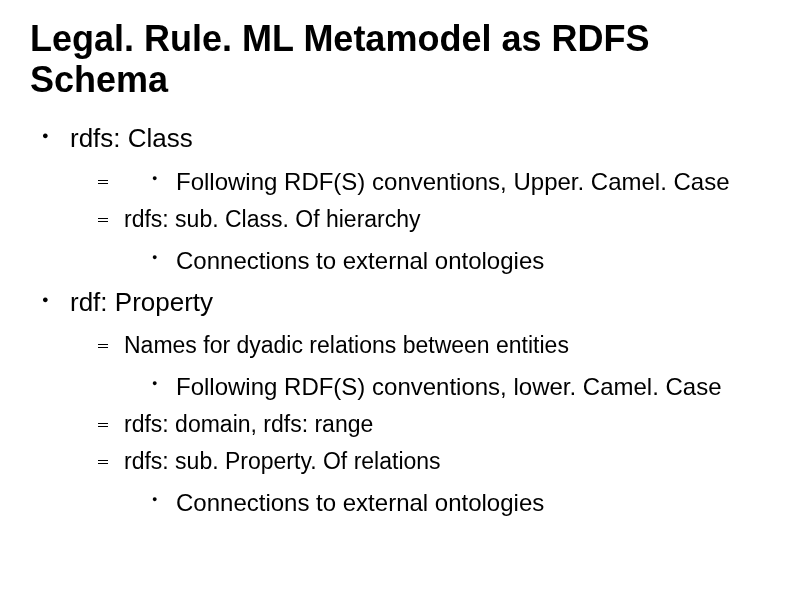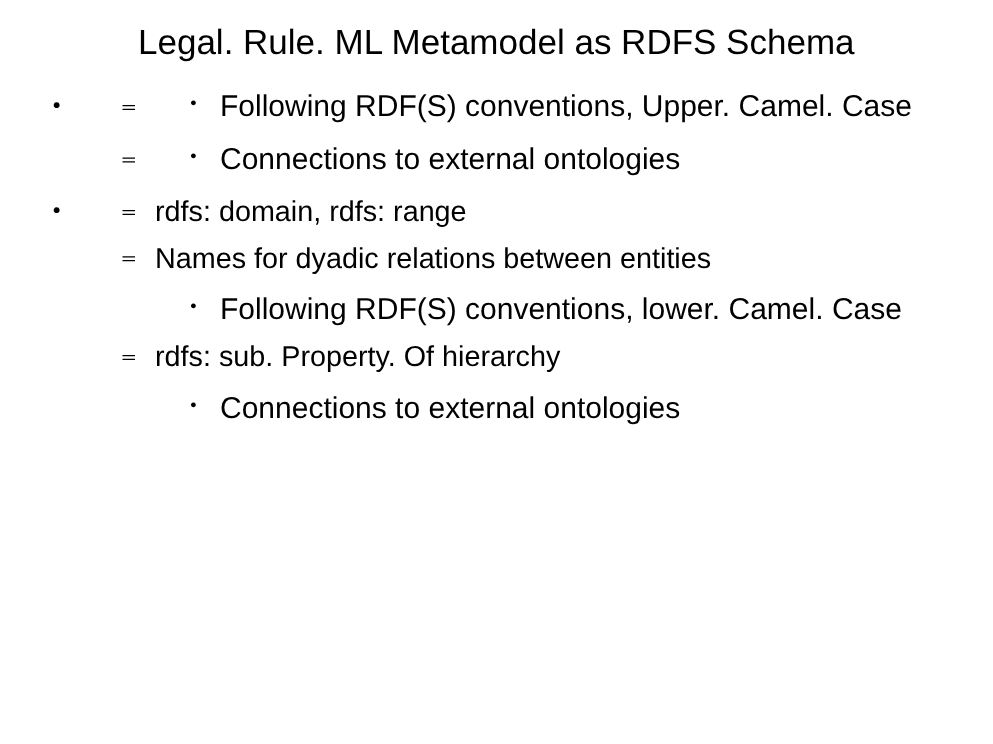--- a/index.html
+++ b/index.html
@@ -11,24 +11,24 @@
     font-family: Arial, Helvetica, sans-serif;
     color: #000000;
   }
   .slide {
     box-sizing: border-box;
     width: 794px;
     height: 595px;
     padding: 10px 30px 10px 30px;
   }
   .title {
-    font-size: 28px;
-    text-align: center;
+    font-size: 36px;
+    text-align: left;
     margin: 8px 0 22px 0;
-    font-weight: normal;
+    font-weight: bold;
     line-height: 1.15;
   }
   ul.l1 {
     list-style: none;
     padding-left: 12px;
     margin: 0;
   }
   ul.l1 > li {
     font-size: 26px;
     margin-bottom: 12px;
@@ -83,53 +83,56 @@
   }
 </style>
 </head>
 <body>
 
 <div class="slide">
   <h1 class="title">Legal. Rule. ML Metamodel as RDFS Schema</h1>
 
   <ul class="l1">
     <li>
+      <span>rdfs: Class</span>
       <ul class="l2">
         <li>
           <ul class="l3">
             <li>
               <span>Following RDF(S) conventions, Upper. Camel. Case</span>
             </li>
           </ul>
         </li>
         <li>
+          <span>rdfs: sub. Class. Of hierarchy</span>
           <ul class="l3">
             <li>
               <span>Connections to external ontologies</span>
             </li>
           </ul>
         </li>
       </ul>
     </li>
 
     <li>
+      <span>rdf: Property</span>
       <ul class="l2">
-        <li>
-          <span>rdfs: domain, rdfs: range</span>
-        </li>
         <li>
           <span>Names for dyadic relations between entities</span>
           <ul class="l3">
             <li>
               <span>Following RDF(S) conventions, lower. Camel. Case</span>
             </li>
           </ul>
         </li>
         <li>
-          <span>rdfs: sub. Property. Of hierarchy</span>
+          <span>rdfs: domain, rdfs: range</span>
+        </li>
+        <li>
+          <span>rdfs: sub. Property. Of relations</span>
           <ul class="l3">
             <li>
               <span>Connections to external ontologies</span>
             </li>
           </ul>
         </li>
       </ul>
     </li>
   </ul>
 </div>

